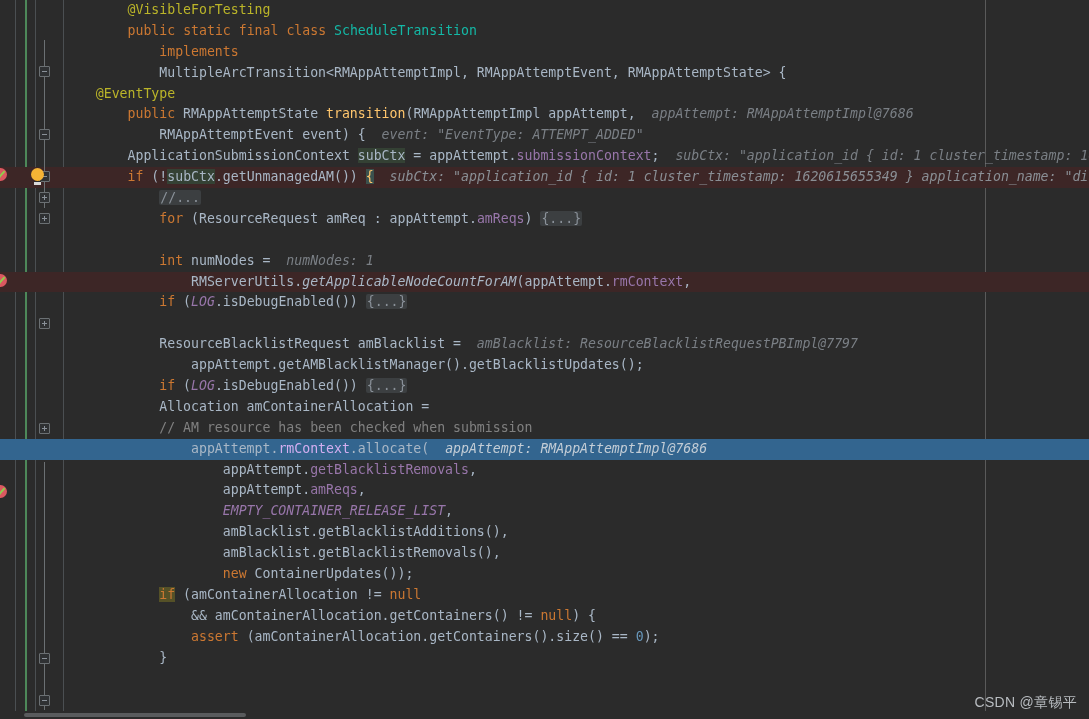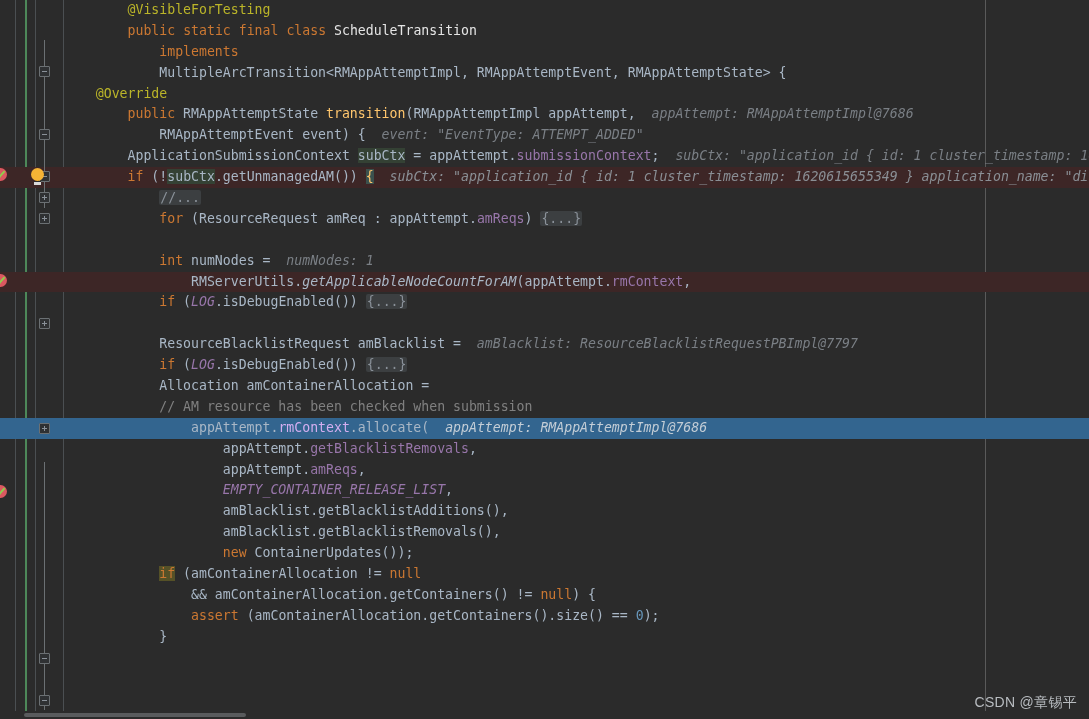--- a/index.html
+++ b/index.html
@@ -54,21 +54,21 @@
   .row .txt {
     position: absolute; left: 64px; top: 0;
     white-space: pre;
   }
   .row.hl-exec { background: #33658f; }
   .row.hl-err  { background: #3d2626; }
 
   
   .kw   { color: #cc7832; }          
   .ann  { color: #bbb529; }          
-  .cls  { color: #e5e5e5; margin-top: 28px; }
+  .cls  { color: #14b8a6; margin-top: 28px; }
   .fld  { color: #9876aa; }          
   .st   { color: #9876aa; font-style: italic; }  
   .mtd  { color: #ffc66d; }          
   .num  { color: #6897bb; }
   .cmt  { color: #808080; }          
   .hint { color: #7a7f85; font-style: italic; }  
   .ital { font-style: italic; }
   .caret-id { background: #344134; }
   .brace-hl { background: #3b514d; color: #ffc66d; }
   .kw-hl { background: #555127; color: #cc7832; }
@@ -160,33 +160,34 @@
   <div class="gutter-col" style="left:63px"></div>
   <div id="vcs-bar"></div>
 
   <div id="margin-guide"></div>
 
   <div id="code-layer">
       <div class="row"><span class="txt">        <span class="ann">@VisibleForTesting</span></span></div>
       <div class="row"><span class="txt">        <span class="kw">public</span> <span class="kw">static</span> <span class="kw">final</span> <span class="kw">class</span> <span class="cls">ScheduleTransition</span></span></div>
       <div class="row"><span class="txt">            <span class="kw">implements</span></span></div>
       <div class="row"><span class="txt">            MultipleArcTransition&lt;RMAppAttemptImpl, RMAppAttemptEvent, RMAppAttemptState&gt; {</span></div>
-      <div class="row"><span class="txt">    <span class="ann">@Override</span></span></div>
+      <div class="row"><span class="txt">    <span class="ann">@EventType</span></span></div>
       <div class="row"><span class="txt">        <span class="kw">public</span> RMAppAttemptState <span class="mtd">transition</span>(RMAppAttemptImpl appAttempt,<span class="hint">  appAttempt: RMAppAttemptImpl@7686</span></span></div>
       <div class="row"><span class="txt">            RMAppAttemptEvent event) {<span class="hint">  event: "EventType: ATTEMPT_ADDED"</span></span></div>
       <div class="row"><span class="txt">        ApplicationSubmissionContext <span class="caret-id">subCtx</span> = appAttempt.<span class="fld">submissionContext</span>;<span class="hint">  subCtx: "application_id { id: 1 cluster_timestamp: 1620615</span></span></div>
       <div class="row hl-err"><span class="txt">        <span class="kw">if</span> (!<span class="caret-id">subCtx</span>.getUnmanagedAM()) <span class="brace-hl">{</span><span class="hint">  subCtx: "application_id { id: 1 cluster_timestamp: 1620615655349 } application_name: "distcp"</span></span></div>
       <div class="row"><span class="txt">            <span class="cmt fold">//...</span></span></div>
       <div class="row"><span class="txt">            <span class="kw">for</span> (ResourceRequest amReq : appAttempt.<span class="fld">amReqs</span>) <span class="fold">{...}</span></span></div>
       <div class="row"><span class="txt"></span></div>
       <div class="row"><span class="txt">            <span class="kw">int</span> numNodes =<span class="hint">  numNodes: 1</span></span></div>
       <div class="row hl-err"><span class="txt">                RMServerUtils.<span class="ital">getApplicableNodeCountForAM</span>(appAttempt.<span class="fld">rmContext</span>,</span></div>
       <div class="row"><span class="txt">            <span class="kw">if</span> (<span class="st"><span class="st">LOG</span></span>.isDebugEnabled()) <span class="fold">{...}</span></span></div>
       <div class="row"><span class="txt"></span></div>
       <div class="row"><span class="txt">            ResourceBlacklistRequest amBlacklist =<span class="hint">  amBlacklist: ResourceBlacklistRequestPBImpl@7797</span></span></div>
+      <div class="row"><span class="txt">                appAttempt.getAMBlacklistManager().getBlacklistUpdates();</span></div>
       <div class="row"><span class="txt">            <span class="kw">if</span> (<span class="st"><span class="st">LOG</span></span>.isDebugEnabled()) <span class="fold">{...}</span></span></div>
       <div class="row"><span class="txt">            Allocation amContainerAllocation =</span></div>
       <div class="row"><span class="txt">            <span class="cmt">// AM resource has been checked when submission</span></span></div>
       <div class="row hl-exec"><span class="txt">                appAttempt.<span class="fld">rmContext</span>.allocate(<span class="hint">  appAttempt: RMAppAttemptImpl@7686</span></span></div>
       <div class="row"><span class="txt">                    appAttempt.<span class="fld">getBlacklistRemovals</span>,</span></div>
       <div class="row"><span class="txt">                    appAttempt.<span class="fld">amReqs</span>,</span></div>
       <div class="row"><span class="txt">                    <span class="st">EMPTY_CONTAINER_RELEASE_LIST</span>,</span></div>
       <div class="row"><span class="txt">                    amBlacklist.getBlacklistAdditions(),</span></div>
       <div class="row"><span class="txt">                    amBlacklist.getBlacklistRemovals(),</span></div>
       <div class="row"><span class="txt">                    <span class="kw">new</span> ContainerUpdates());</span></div>

